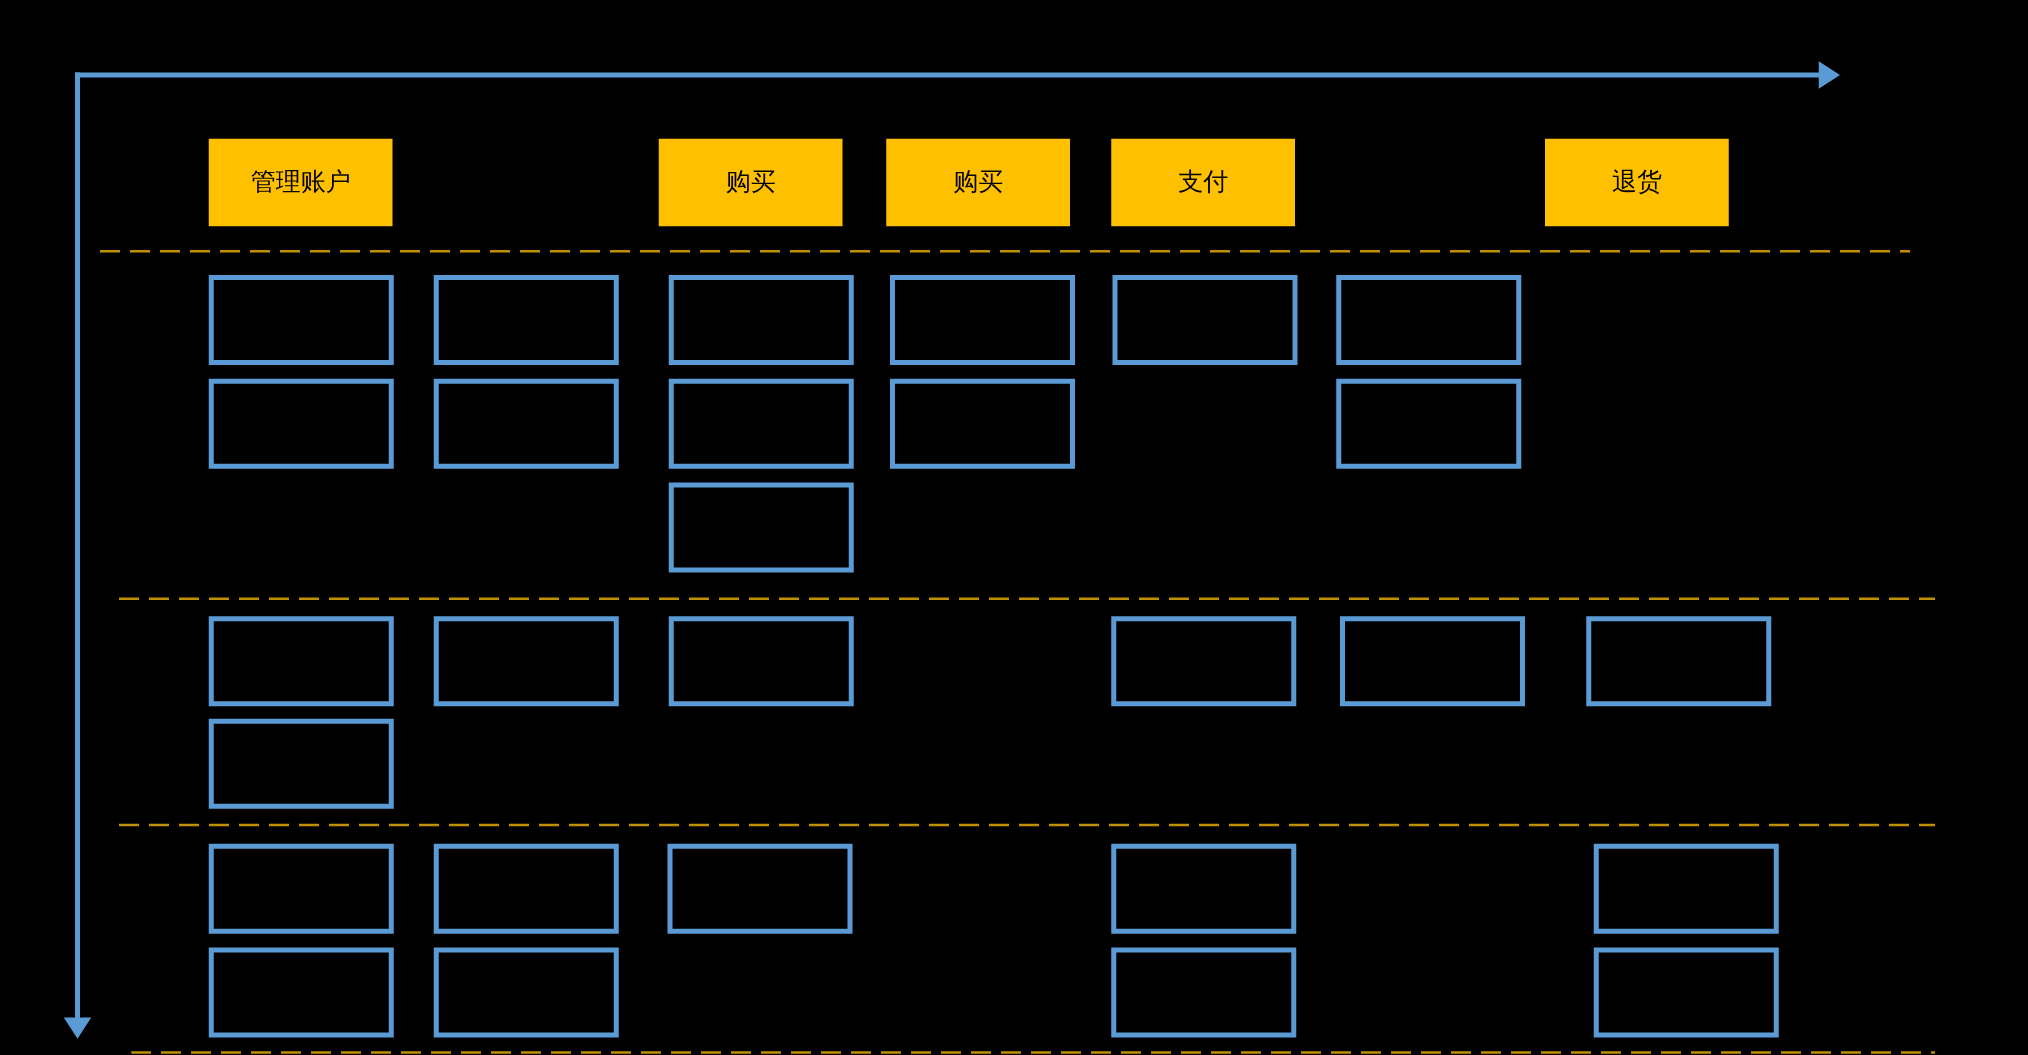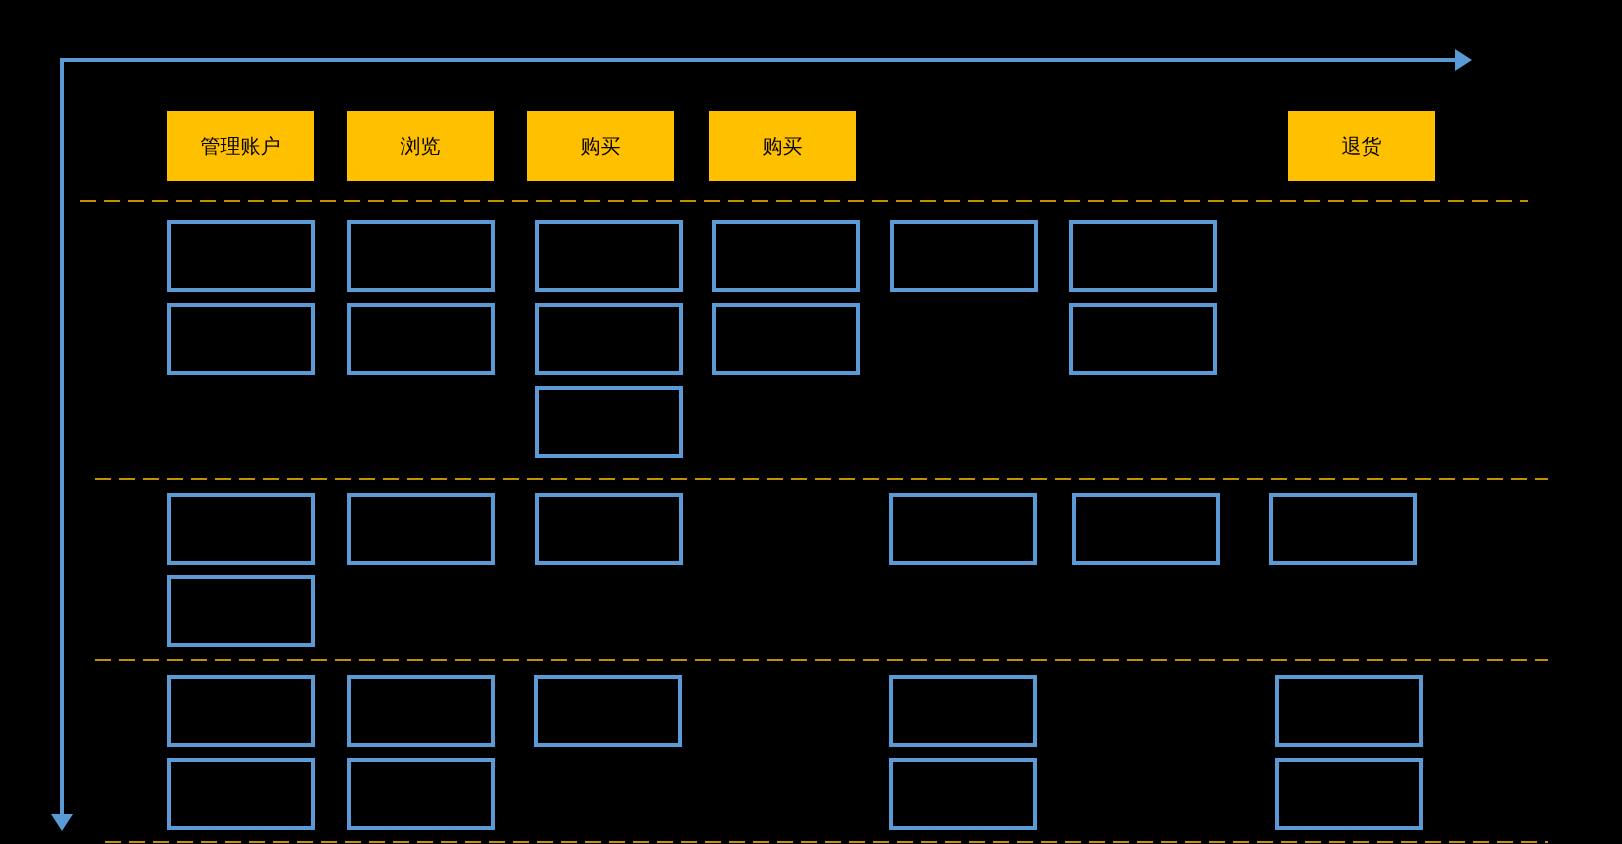--- a/index.html
+++ b/index.html
@@ -57,24 +57,24 @@
 <body>
 
 <div id="canvas" style="--bg: #000000; --phase-fill: #FFC000; --phase-text: #000000; --card-border: #5B9BD5; --arrow: #5B9BD5; --divider: #BF9000;">
 
   <div class="arrow-line" id="h-arrow-line"></div>
   <div class="arrowhead" id="h-arrowhead"></div>
   <div class="arrow-line" id="v-arrow-line"></div>
   <div class="arrowhead" id="v-arrowhead"></div>
 
   <div class="phase" style="left:167px">管理账户</div>
-  <div class="phase" style="left:347px">浏览</div>
   <div class="phase" style="left:527px">购买</div>
   <div class="phase" style="left:709px">购买</div>
-  <div class="phase" style="left:1288px">退货</div>
+  <div class="phase" style="left:889px">支付</div>
+  <div class="phase" style="left:1236px">退货</div>
 
   <div class="divider" id="divider-1"></div>
   <div class="divider" id="divider-2"></div>
   <div class="divider" id="divider-3"></div>
   <div class="divider" id="divider-4"></div>
 
   <div id="cards">
       <div class="card" style="left: 167px; top: 220px;"></div>
       <div class="card" style="left: 167px; top: 303px;"></div>
       <div class="card" style="left: 347px; top: 220px;"></div>

